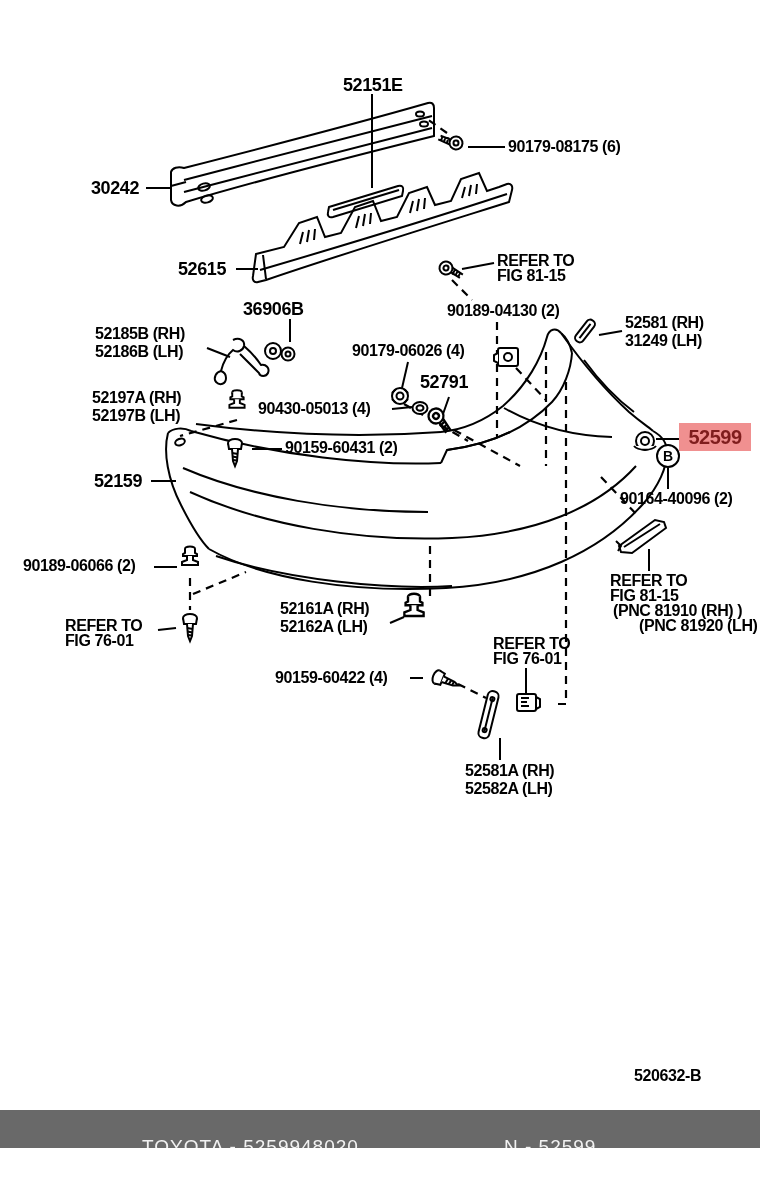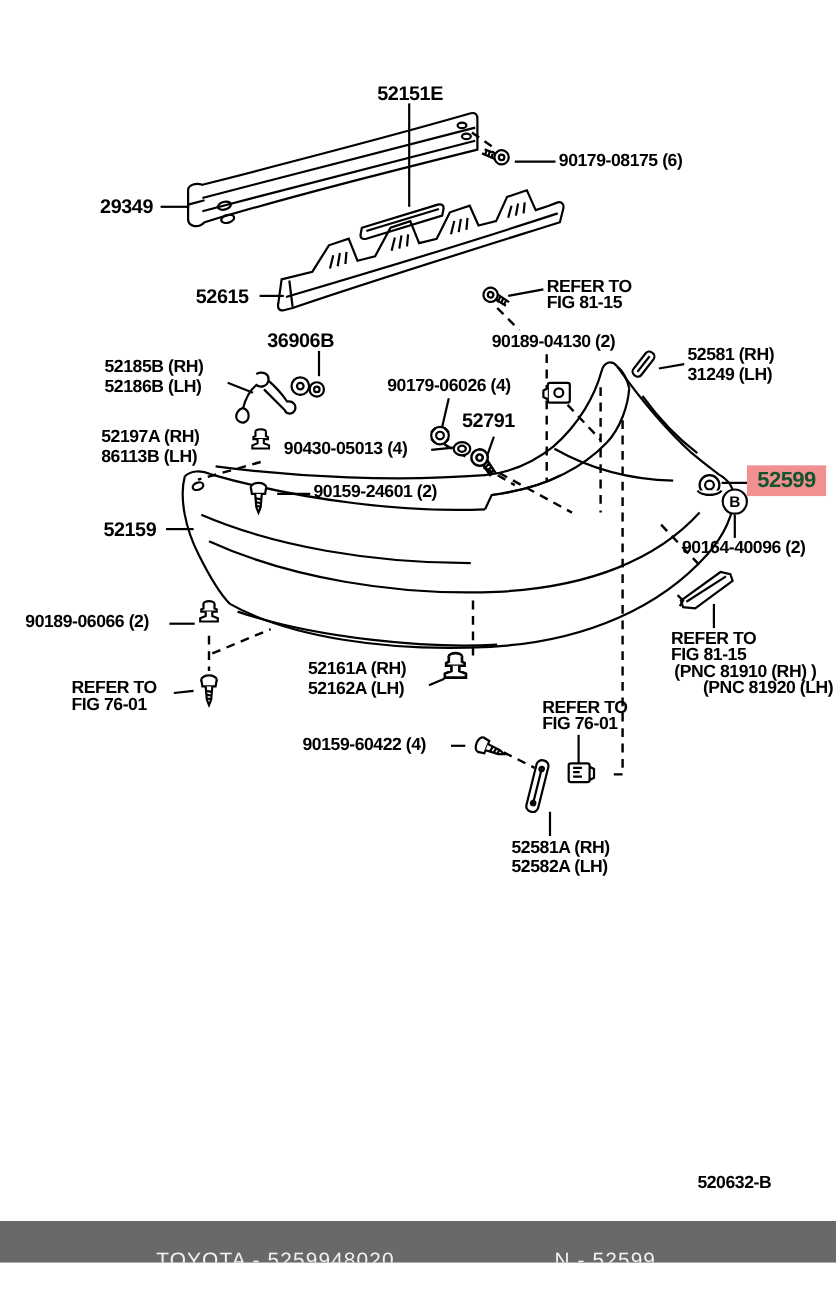--- a/index.html
+++ b/index.html
@@ -5,21 +5,21 @@
   html,body{margin:0;padding:0;background:#fff;}
   #stage{position:relative;width:760px;height:1148px;background:#fff;overflow:hidden;
          font-family:"Liberation Sans","DejaVu Sans",sans-serif;}
   svg{position:absolute;left:0;top:0;}
   .lbl{position:absolute;font-weight:bold;color:#000;font-size:16px;line-height:16px;
        letter-spacing:-0.4px;white-space:nowrap;}
   .lbl.big{font-size:18px;line-height:18px;}
   .art{stroke:#000;fill:none;}
   .hl{position:absolute;left:679px;top:423px;width:72px;height:28px;background:#F09090;
       display:flex;align-items:center;justify-content:center;}
-  .hl span{color:#14532d;font-weight:bold;font-size:20px;letter-spacing:-0.5px;}
+  .hl span{color:#7f1d1d;font-weight:bold;font-size:20px;letter-spacing:-0.5px;}
   .circleB{position:absolute;left:656px;top:444px;width:20px;height:20px;border:2.5px solid #000;
       border-radius:50%;display:flex;align-items:center;justify-content:center;
       font-weight:bold;font-size:14px;color:#000;background:#fff;}
   .diagcode{position:absolute;left:634px;top:1067px;font-weight:bold;font-size:16px;
       letter-spacing:-0.4px;color:#000;}
   .footer{position:absolute;left:0;top:1110px;width:760px;height:78px;background:#696969;}
   .footer span{position:absolute;top:1136px;top:26px;color:#F2F2F2;font-size:19px;
       font-weight:400;letter-spacing:1px;white-space:nowrap;}
   .footer .fl{left:142px;}
   .footer .fr{left:504px;}
@@ -202,36 +202,36 @@
 
   <g class="art" stroke-width="2" fill="#fff">
     <rect x="517" y="694" width="19" height="17" rx="2"></rect>
     <path fill="none" d="M521,698 L529,698 M521,702 L527,702 M521,706 L529,706"></path>
     <path fill="none" d="M536,697 L540,699 L540,707 L536,709"></path>
   </g>
 </svg>
 
 <div class="lbl big" style="left:343px;top:76px;">52151E</div>
 <div class="lbl" style="left:508px;top:139px;">90179-08175 (6)</div>
-<div class="lbl big" style="left:91px;top:179px;">29349</div>
+<div class="lbl big" style="left:91px;top:179px;">30242</div>
 <div class="lbl big" style="left:178px;top:260px;">52615</div>
 <div class="lbl" style="left:497px;top:253px;">REFER TO</div>
 <div class="lbl" style="left:497px;top:268px;">FIG 81-15</div>
 <div class="lbl" style="left:447px;top:303px;">90189-04130 (2)</div>
 <div class="lbl big" style="left:243px;top:300px;">36906B</div>
 <div class="lbl" style="left:95px;top:326px;">52185B (RH)</div>
 <div class="lbl" style="left:95px;top:344px;">52186B (LH)</div>
 <div class="lbl" style="left:625px;top:315px;">52581 (RH)</div>
 <div class="lbl" style="left:625px;top:333px;">31249 (LH)</div>
 <div class="lbl" style="left:352px;top:343px;">90179-06026 (4)</div>
 <div class="lbl big" style="left:420px;top:373px;">52791</div>
 <div class="lbl" style="left:92px;top:390px;">52197A (RH)</div>
-<div class="lbl" style="left:92px;top:408px;">86113B (LH)</div>
+<div class="lbl" style="left:92px;top:408px;">52197B (LH)</div>
 <div class="lbl" style="left:258px;top:401px;">90430-05013 (4)</div>
-<div class="lbl" style="left:285px;top:440px;">90159-24601 (2)</div>
+<div class="lbl" style="left:285px;top:440px;">90159-60431 (2)</div>
 <div class="lbl big" style="left:94px;top:472px;">52159</div>
 <div class="lbl" style="left:620px;top:491px;">90164-40096 (2)</div>
 <div class="lbl" style="left:23px;top:558px;">90189-06066 (2)</div>
 <div class="lbl" style="left:65px;top:618px;">REFER TO</div>
 <div class="lbl" style="left:65px;top:633px;">FIG 76-01</div>
 <div class="lbl" style="left:280px;top:601px;">52161A (RH)</div>
 <div class="lbl" style="left:280px;top:619px;">52162A (LH)</div>
 <div class="lbl" style="left:610px;top:573px;">REFER TO</div>
 <div class="lbl" style="left:610px;top:588px;">FIG 81-15</div>
 <div class="lbl" style="left:613px;top:603px;">(PNC 81910 (RH) )</div>

